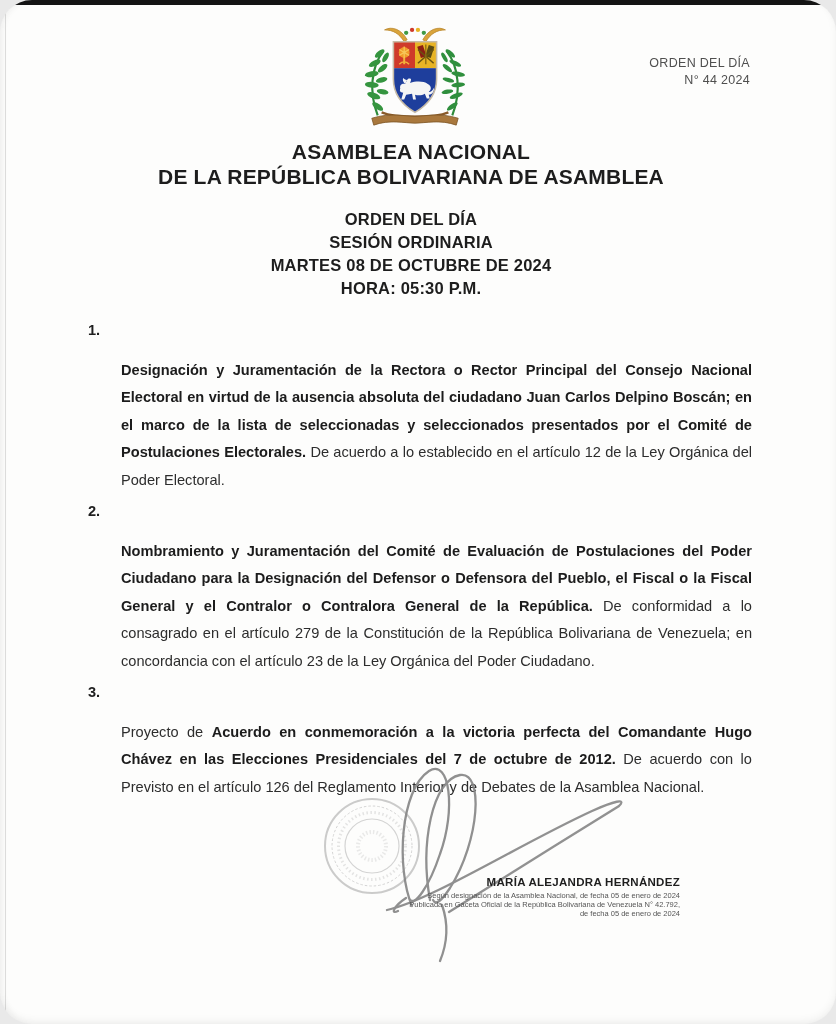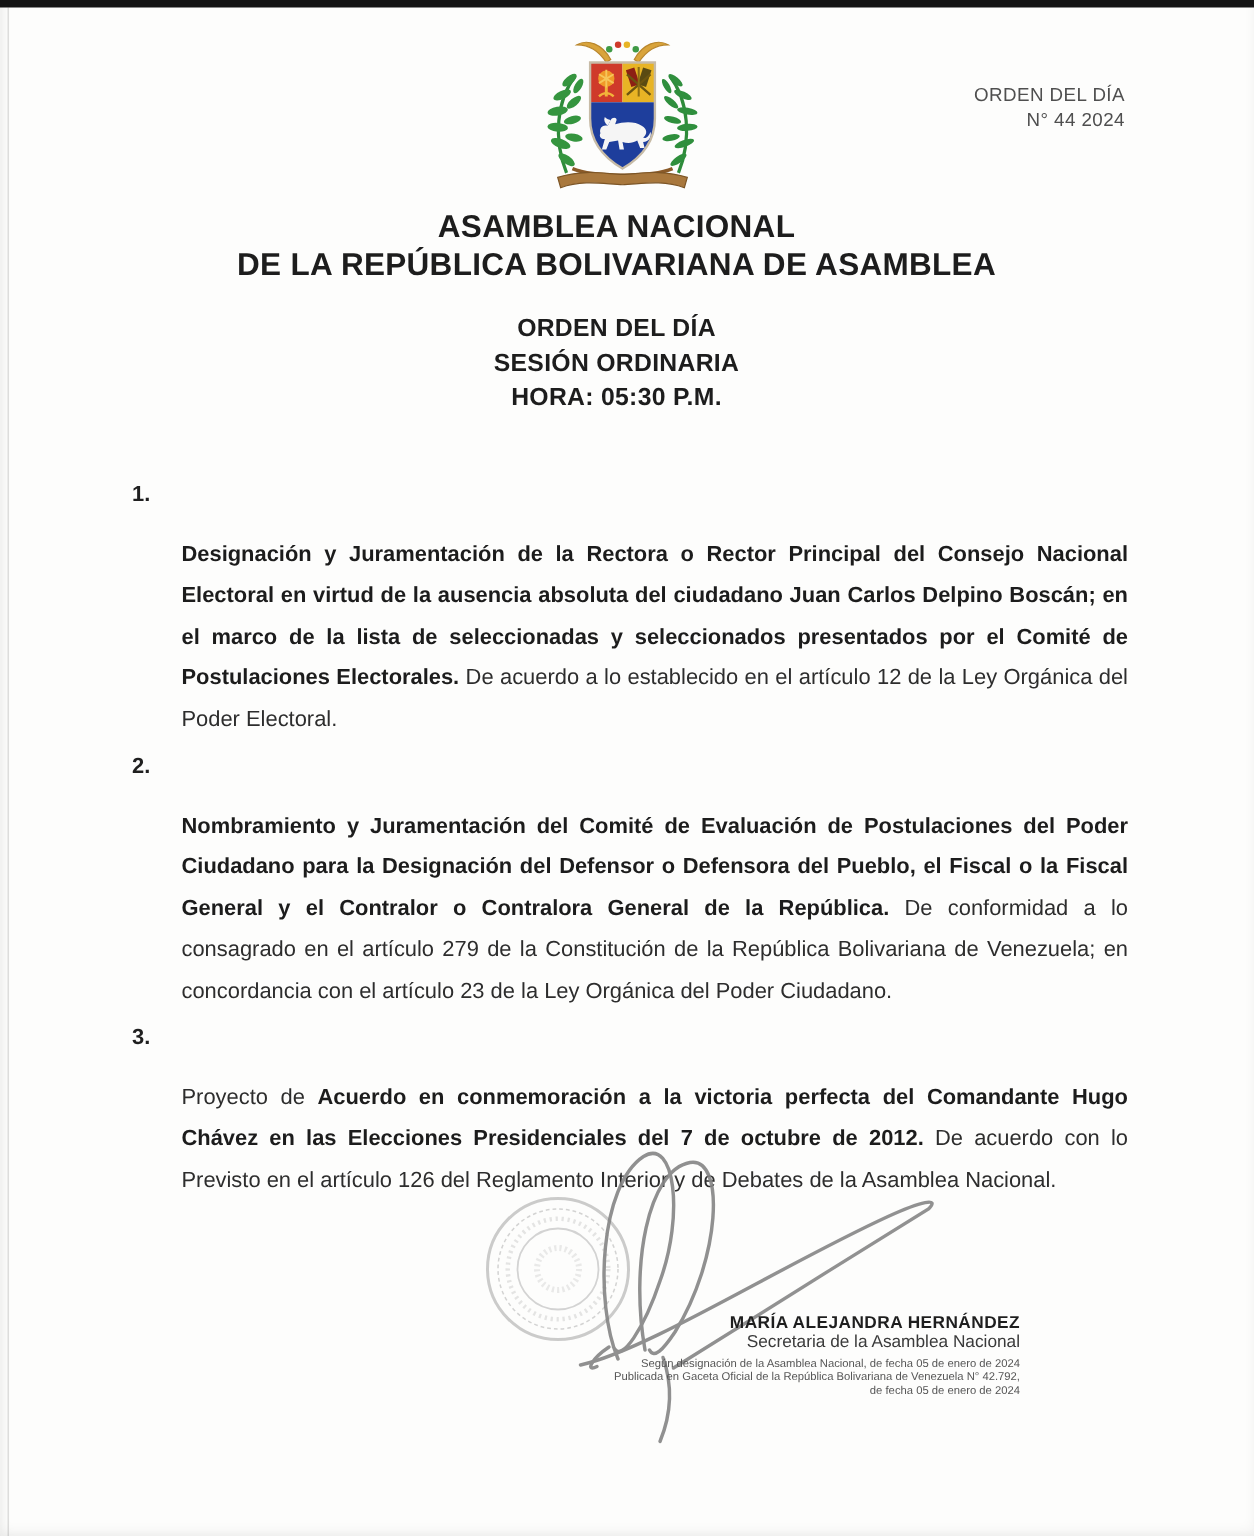--- a/index.html
+++ b/index.html
@@ -1,20 +1,21 @@
 <!DOCTYPE html>
 <html><head>
 <meta charset="utf-8">
 <style>
   html,body{margin:0;padding:0;background:#e9e9e9;}
   .photo{
     position:relative;width:836px;height:1024px;margin:0 auto;
     background:#fdfdfc;overflow:hidden;
     font-family:"Liberation Sans",sans-serif;color:#222;
     box-shadow:inset 0 -3px 8px rgba(0,0,0,0.05), inset 3px 0 6px rgba(0,0,0,0.03);
+    border-radius:32px;
   }
   .top-edge{position:absolute;top:0;left:0;width:836px;height:5px;background:#141414;}
   .left-edge{position:absolute;top:5px;left:5px;bottom:0;width:1px;background:rgba(0,0,0,0.12);}
 
   
   .coat{position:absolute;left:356px;top:24px;width:118px;height:108px;}
   .doc-ref{position:absolute;top:55px;right:86px;text-align:right;
     font-size:12.5px;line-height:17px;color:#4f4f4f;letter-spacing:0.3px;}
 
   
@@ -118,20 +119,21 @@
   </div>
 
   <div class="titles">
     <div class="org">
       <div>ASAMBLEA NACIONAL</div>
       <div>DE LA REPÚBLICA BOLIVARIANA DE ASAMBLEA</div>
     </div>
     <div class="session">
       <div>ORDEN DEL DÍA</div>
       <div>SESIÓN ORDINARIA</div>
+      <div>MARTES 08 DE OCTUBRE DE 2024</div>
       <div>HORA: 05:30 P.M.</div>
     </div>
   </div>
 
   <div class="agenda">
     <div class="item">
       <span class="num">1.</span>
       <span class="txt"><span class="seg-b">Designación y Juramentación de la Rectora o Rector Principal del Consejo Nacional Electoral en virtud de la ausencia absoluta del ciudadano Juan Carlos Delpino Boscán; en el marco de la lista de seleccionadas y seleccionados presentados por el Comité de Postulaciones Electorales.</span><span class="seg-r"> De acuerdo a lo establecido en el artículo 12 de la Ley Orgánica del Poder Electoral.</span></span>
     </div>
     <div class="item">
@@ -158,20 +160,19 @@
       <path d="M120 158 C104 120 108 42 137 23 C158 10 164 62 148 106 C138 136 122 162 117 150"></path>
       <path d="M138 152 C128 96 140 32 168 27 C192 23 188 92 158 140 C150 152 144 158 141 152"></path>
       <path d="M95 162 C140 152 228 96 300 63 C322 53 335 50 327 58 C272 92 192 142 157 164"></path>
       <path d="M150 157 C157 177 155 196 148 213"></path>
       <path d="M114 150 C102 158 98 167 106 163"></path>
     </g>
   </svg>
 
   <div class="sig-block">
     <div class="sig-name">MARÍA ALEJANDRA HERNÁNDEZ</div>
-    <div class="sig-title">Secretaria de la Asamblea Nacional</div>
     <div class="sig-note">
       <div>Según designación de la Asamblea Nacional, de fecha 05 de enero de 2024</div>
       <div>Publicada en Gaceta Oficial de la República Bolivariana de Venezuela N° 42.792,</div>
       <div>de fecha 05 de enero de 2024</div>
     </div>
   </div>
 </div>
 
 </body></html>

